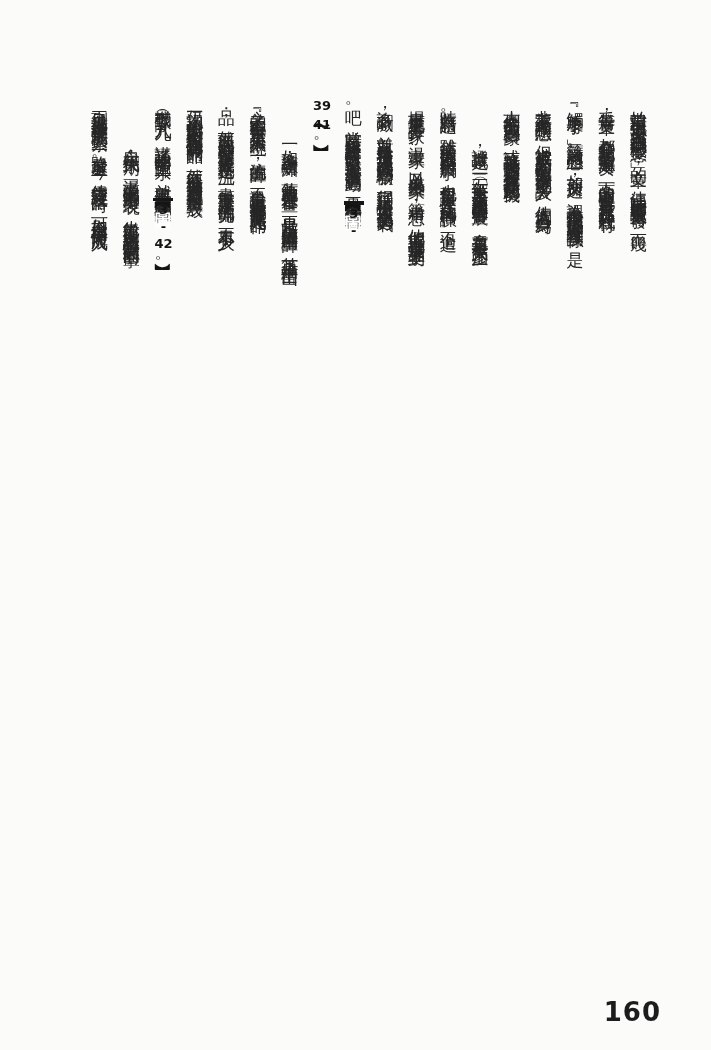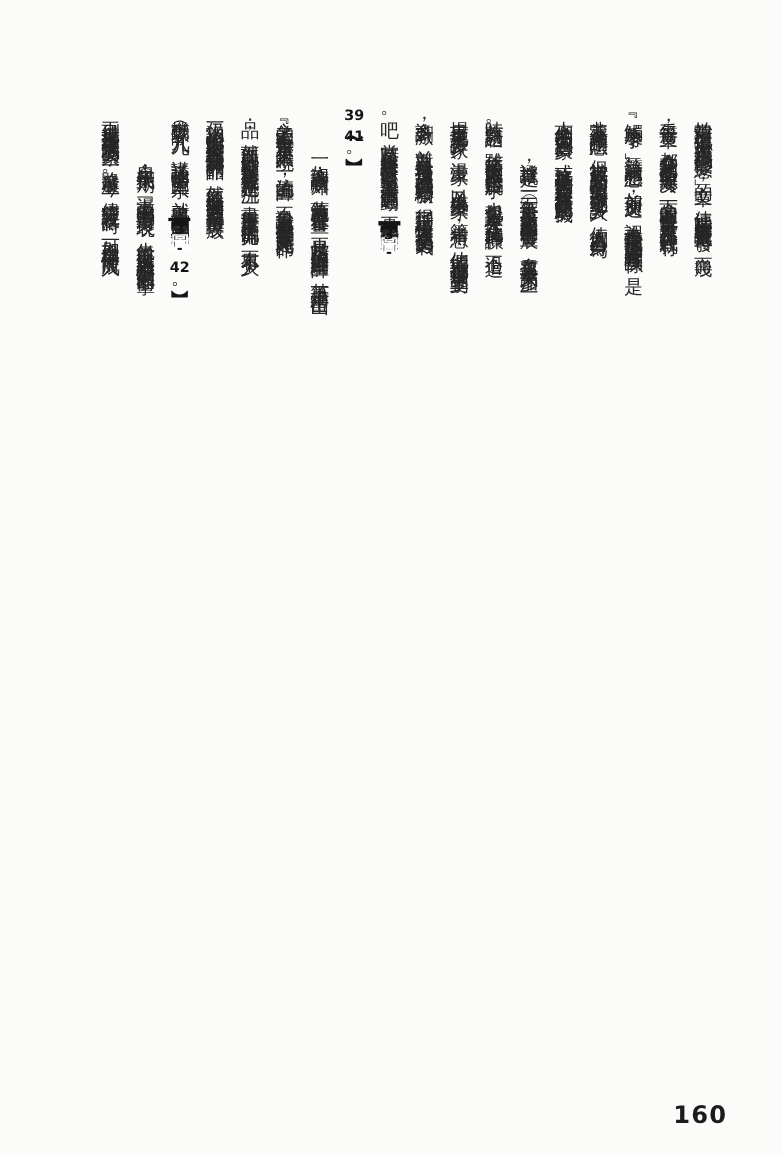--- a/index.html
+++ b/index.html
@@ -59,21 +59,21 @@
     font-weight: 700;
     line-height: 17px;
     letter-spacing: 0;
     color: #141414;
   }
   .page-number {
     position: absolute;
     right: 50px;
     bottom: 23px;
     font-family: "DejaVu Sans", "Liberation Sans", sans-serif;
-    font-size: 22px;
+    font-size: 26px;
     font-weight: 700;
     letter-spacing: 1px;
     color: #1c1c1c;
   }
 </style>
 </head>
 <body>
 
 <div class="page">
   <div class="body-text">

